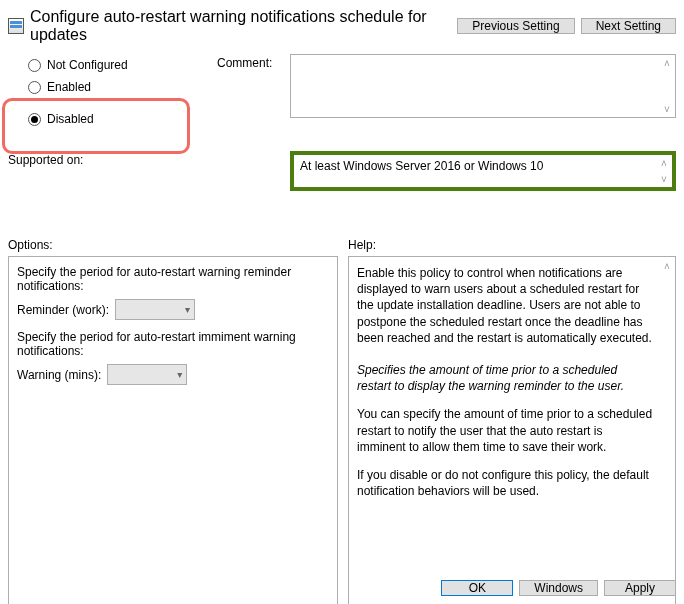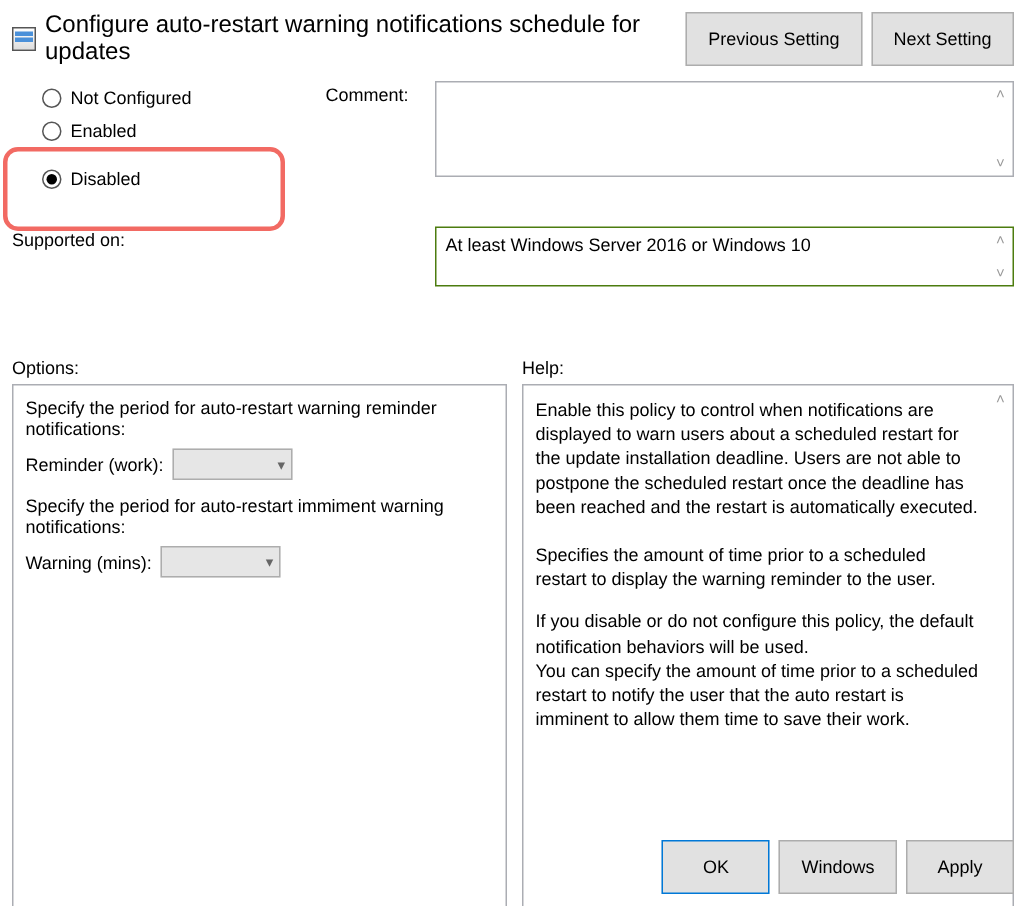--- a/index.html
+++ b/index.html
@@ -31,21 +31,21 @@
     .gp-icon::after {
       content:""; position:absolute; left:1px; top:2px; width:12px; height:3px; background:#4a90d9;
     }
     .gp-icon::before {
       content:""; position:absolute; left:1px; top:6px; width:12px; height:3px; background:#4a90d9;
     }
     .title { flex: 1; font-size: 16px; color:#000; }
     .win-btn {
       background: #e1e1e1;
       border: 1px solid #adadad;
-      height: 36px;
+      height: 16px;
       padding: 0 14px;
       font-size: 12px;
       font-family: inherit;
       cursor: pointer;
     }
     .top-area {
       display: grid;
       grid-template-columns: 176px 40px 1fr;
       column-gap: 0;
       row-gap: 6px;
@@ -69,21 +69,21 @@
     .comment-box {
       grid-column: 3; grid-row: 1;
       border: 1px solid #abadb3;
       background:#fff;
       height: 64px;
       position: relative;
     }
     .supported-lbl { grid-column: 1 / 3; grid-row: 2; text-align:left; padding-right:4px; padding-top:2px; }
     .supported-box {
       grid-column: 3; grid-row: 2;
-      border: 1px solid #4d7c0f;
+      border: 4px solid #4d7c0f;
       background:#fff;
       height: 40px;
       position: relative;
       padding: 4px 20px 4px 6px;
     }
     .vscroll-stub {
       position:absolute; right:0; top:0; bottom:0; width:16px;
       display:flex; flex-direction:column; justify-content:space-between;
     }
     .vscroll-stub .arrow {
@@ -211,23 +211,23 @@
             <span class="chev">▾</span>
           </div>
         </div>
       </div>
     </div>
 
     <div class="panel-col help">
       <div class="panel-label">Help:</div>
       <div class="panel-box help-box">
         <div style="margin-bottom:16px;">Enable this policy to control when notifications are displayed to warn users about a scheduled restart for the update installation deadline. Users are not able to postpone the scheduled restart once the deadline has been reached and the restart is automatically executed.</div>
-        <div style="margin-bottom:12px;">Specifies the amount of time prior to a scheduled restart to display the warning reminder to the user.</div>
+        <div style="margin-bottom:12px;font-style:italic;">Specifies the amount of time prior to a scheduled restart to display the warning reminder to the user.</div>
+        <div style="margin-bottom:12px;">You can specify the amount of time prior to a scheduled restart to notify the user that the auto restart is imminent to allow them time to save their work.</div>
         <div>If you disable or do not configure this policy, the default notification behaviors will be used.</div>
-        <div style="margin-bottom:12px;">You can specify the amount of time prior to a scheduled restart to notify the user that the auto restart is imminent to allow them time to save their work.</div>
         <div class="vscroll-stub" style="top:2px; bottom:2px;">
           <div class="arrow">˄</div>
           <div class="arrow">˅</div>
         </div>
       </div>
     </div>
   </div>
 
 </div>
 

